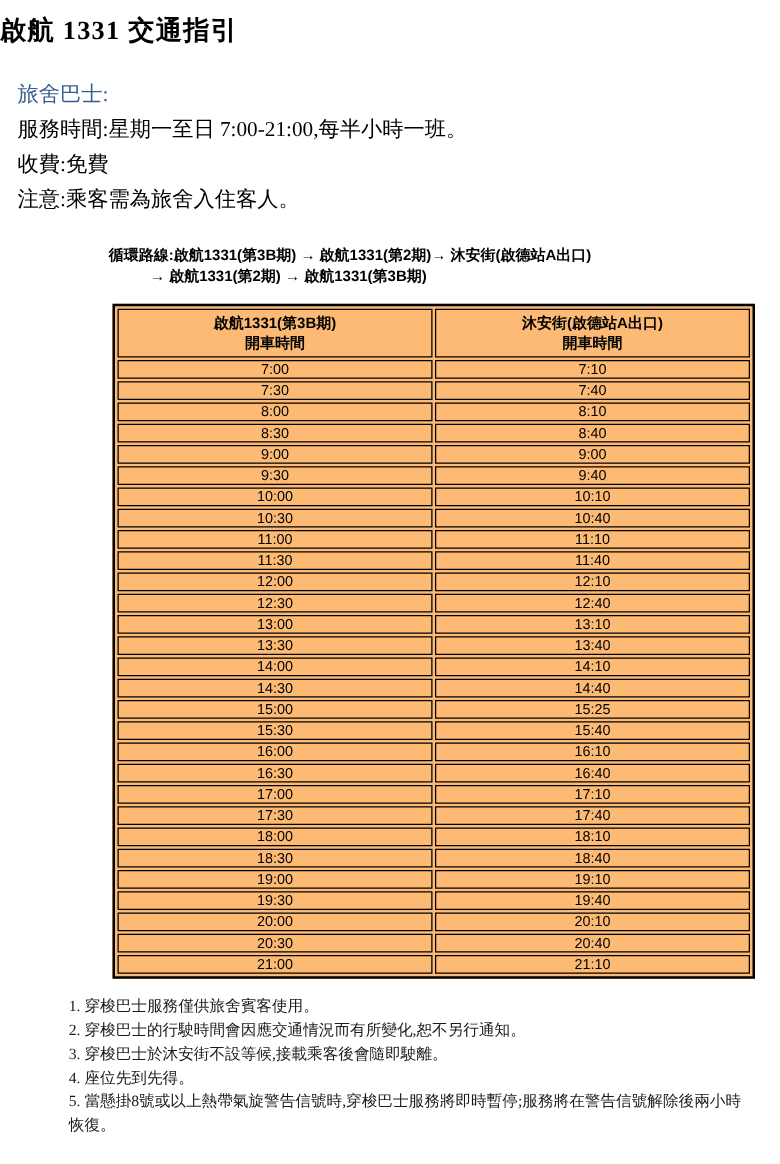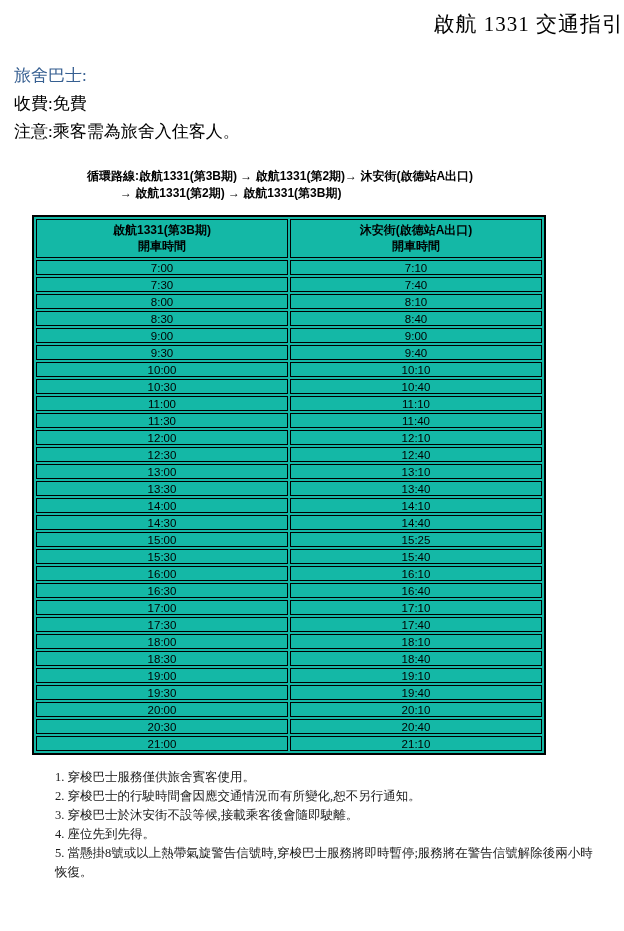--- a/index.html
+++ b/index.html
@@ -5,50 +5,50 @@
   * { margin: 0; padding: 0; box-sizing: border-box; }
   html, body { background: #ffffff; }
   body {
     width: 624px; height: 931px;
     font-family: "Liberation Serif", "DejaVu Serif", serif;
     color: #000000;
     overflow: hidden;
   }
   .page-title {
     margin-top: 10px;
-    text-align: right;
+    text-align: left;
     font-size: 21px;
-    font-weight: normal;
+    font-weight: bold;
     letter-spacing: 1px;
   }
   .intro {
     margin: 24px 10px 0 14px;
     font-size: 17px;
     line-height: 28px;
   }
   .intro .heading-blue { color: #365F91; font-weight: normal; }
   .intro .company { font-weight: bold; }
   .intro .bold-inline { font-weight: bold; }
   .loop-route {
     margin: 22px 0 0 87px;
     font-family: Liberation Sans, sans-serif;
     font-weight: bold;
     font-size: 12px;
     line-height: 17px;
     color: #000000;
   }
   .loop-route .line2 { margin-left: 33px; }
   table.timetable {
-    margin: 13px 0 0 32px;
+    margin: 13px 0 0 90px;
     width: 514px;
     table-layout: fixed;
     border-collapse: separate;
     border-spacing: 2px;
     border: 2px solid #000000;
-    background: #14b8a6;
+    background: #fdba74;
     font-family: "Liberation Sans", "DejaVu Sans", sans-serif;
   }
   table.timetable th {
     border: 1px solid #000000;
     font-size: 12px;
     font-weight: bold;
     line-height: 16px;
     padding: 2px 0 3px 0;
     text-align: center;
   }
@@ -68,20 +68,21 @@
     color: #1a1a1a;
   }
 </style>
 </head>
 <body>
 
 <div class="page-title">啟航 1331 交通指引</div>
 
 <div class="intro">
   <div class="heading-blue">旅舍巴士:</div>
+  <div>服務時間:星期一至日 7:00-21:00,每半小時一班。</div>
   <div>收費:免費</div>
   <div>注意:乘客需為旅舍入住客人。</div>
 </div>
 
 <div class="loop-route">
   <div class="line1">循環路線:啟航1331(第3B期) → 啟航1331(第2期)→ 沐安街(啟德站A出口)</div>
   <div class="line2">→ 啟航1331(第2期) → 啟航1331(第3B期)</div>
 </div>
 
 <table class="timetable">

